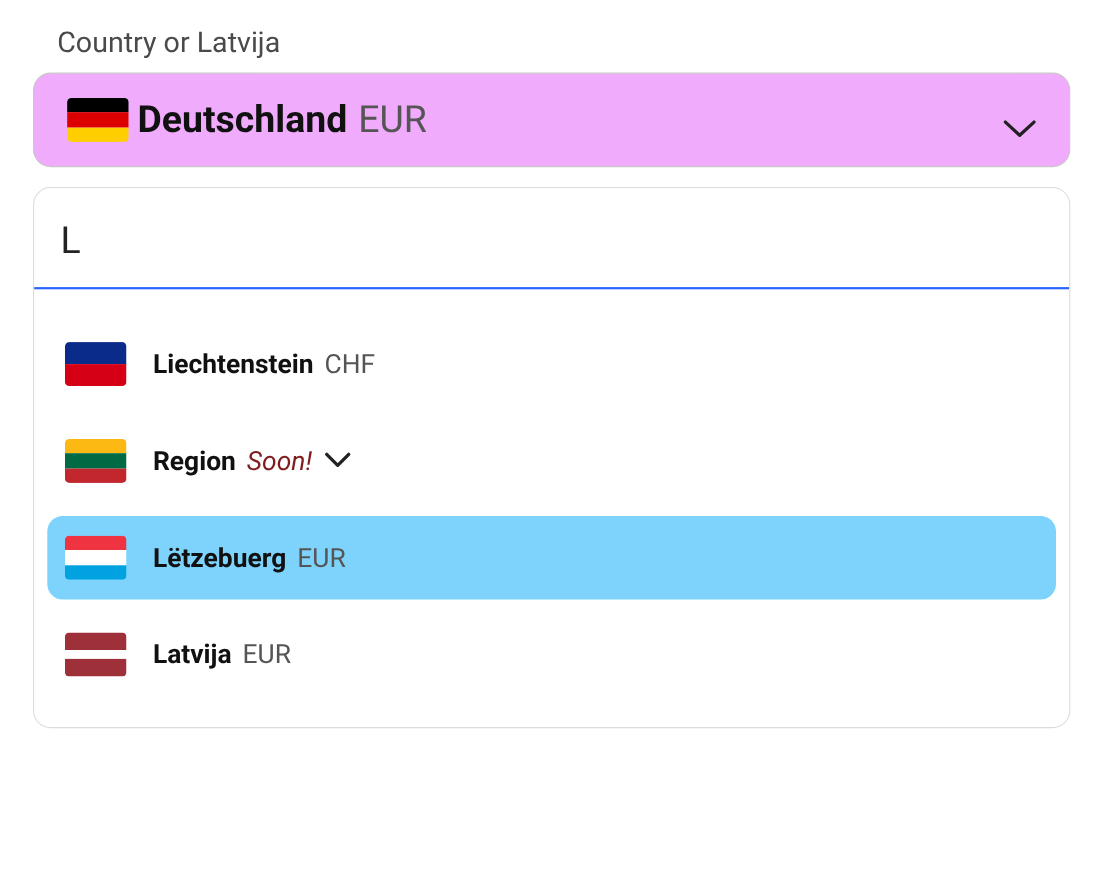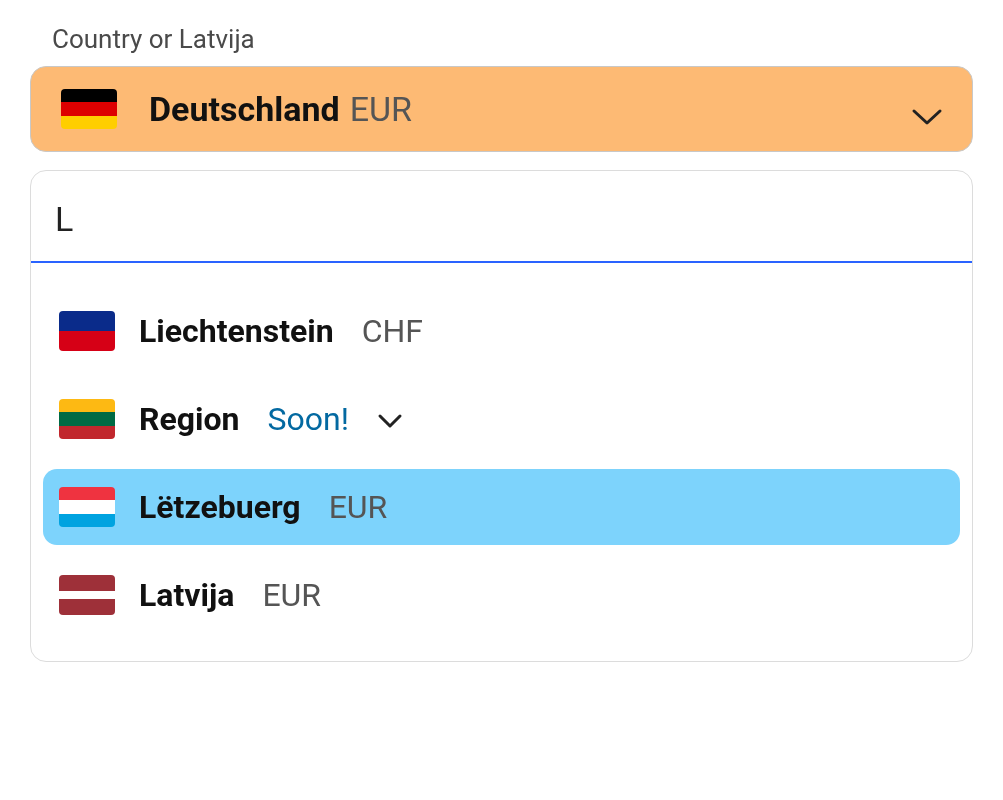--- a/index.html
+++ b/index.html
@@ -17,25 +17,25 @@
   }
   .field-label {
     font-size: 26px;
     color: #4a4a4a;
     margin: 0 0 12px 22px;
     font-weight: 400;
   }
   .select-box {
     border: 1px solid #c8c8c8;
     border-radius: 16px;
-    background: #fdba74;
+    background: #f0abfc;
     padding: 22px 30px;
     display: flex;
     align-items: center;
-    gap: 32px;
+    gap: 8px;
     cursor: pointer;
     position: relative;
   }
   .flag {
     width: 56px;
     height: 40px;
     border-radius: 4px;
     overflow: hidden;
     flex: 0 0 auto;
     position: relative;
@@ -83,29 +83,29 @@
     display: flex;
     align-items: center;
     gap: 24px;
     padding: 18px 16px;
     border-radius: 14px;
     cursor: pointer;
   }
   .option + .option { margin-top: 12px; }
   .option.highlight { background: #7dd3fc; }
   .opt-text {
-    font-size: 32px;
+    font-size: 24px;
     display: flex;
     align-items: baseline;
-    gap: 28px;
+    gap: 10px;
     flex-wrap: wrap;
   }
   .opt-name { font-weight: 700; color:#111; }
   .opt-curr { font-weight: 400; color:#555; }
-  .opt-badge { font-weight: 400; color:#0369a1; }
+  .opt-badge { font-style: italic; font-weight: 400; color:#7f1d1d; }
   .opt-nearby {
     font-weight: 400;
     color:#333;
     text-decoration: underline;
     text-underline-offset: 4px;
   }
   .opt-expand { display:inline-flex; align-items:center; }
   .opt-expand svg { width: 26px; height: 18px; }
 </style>
 </head>

